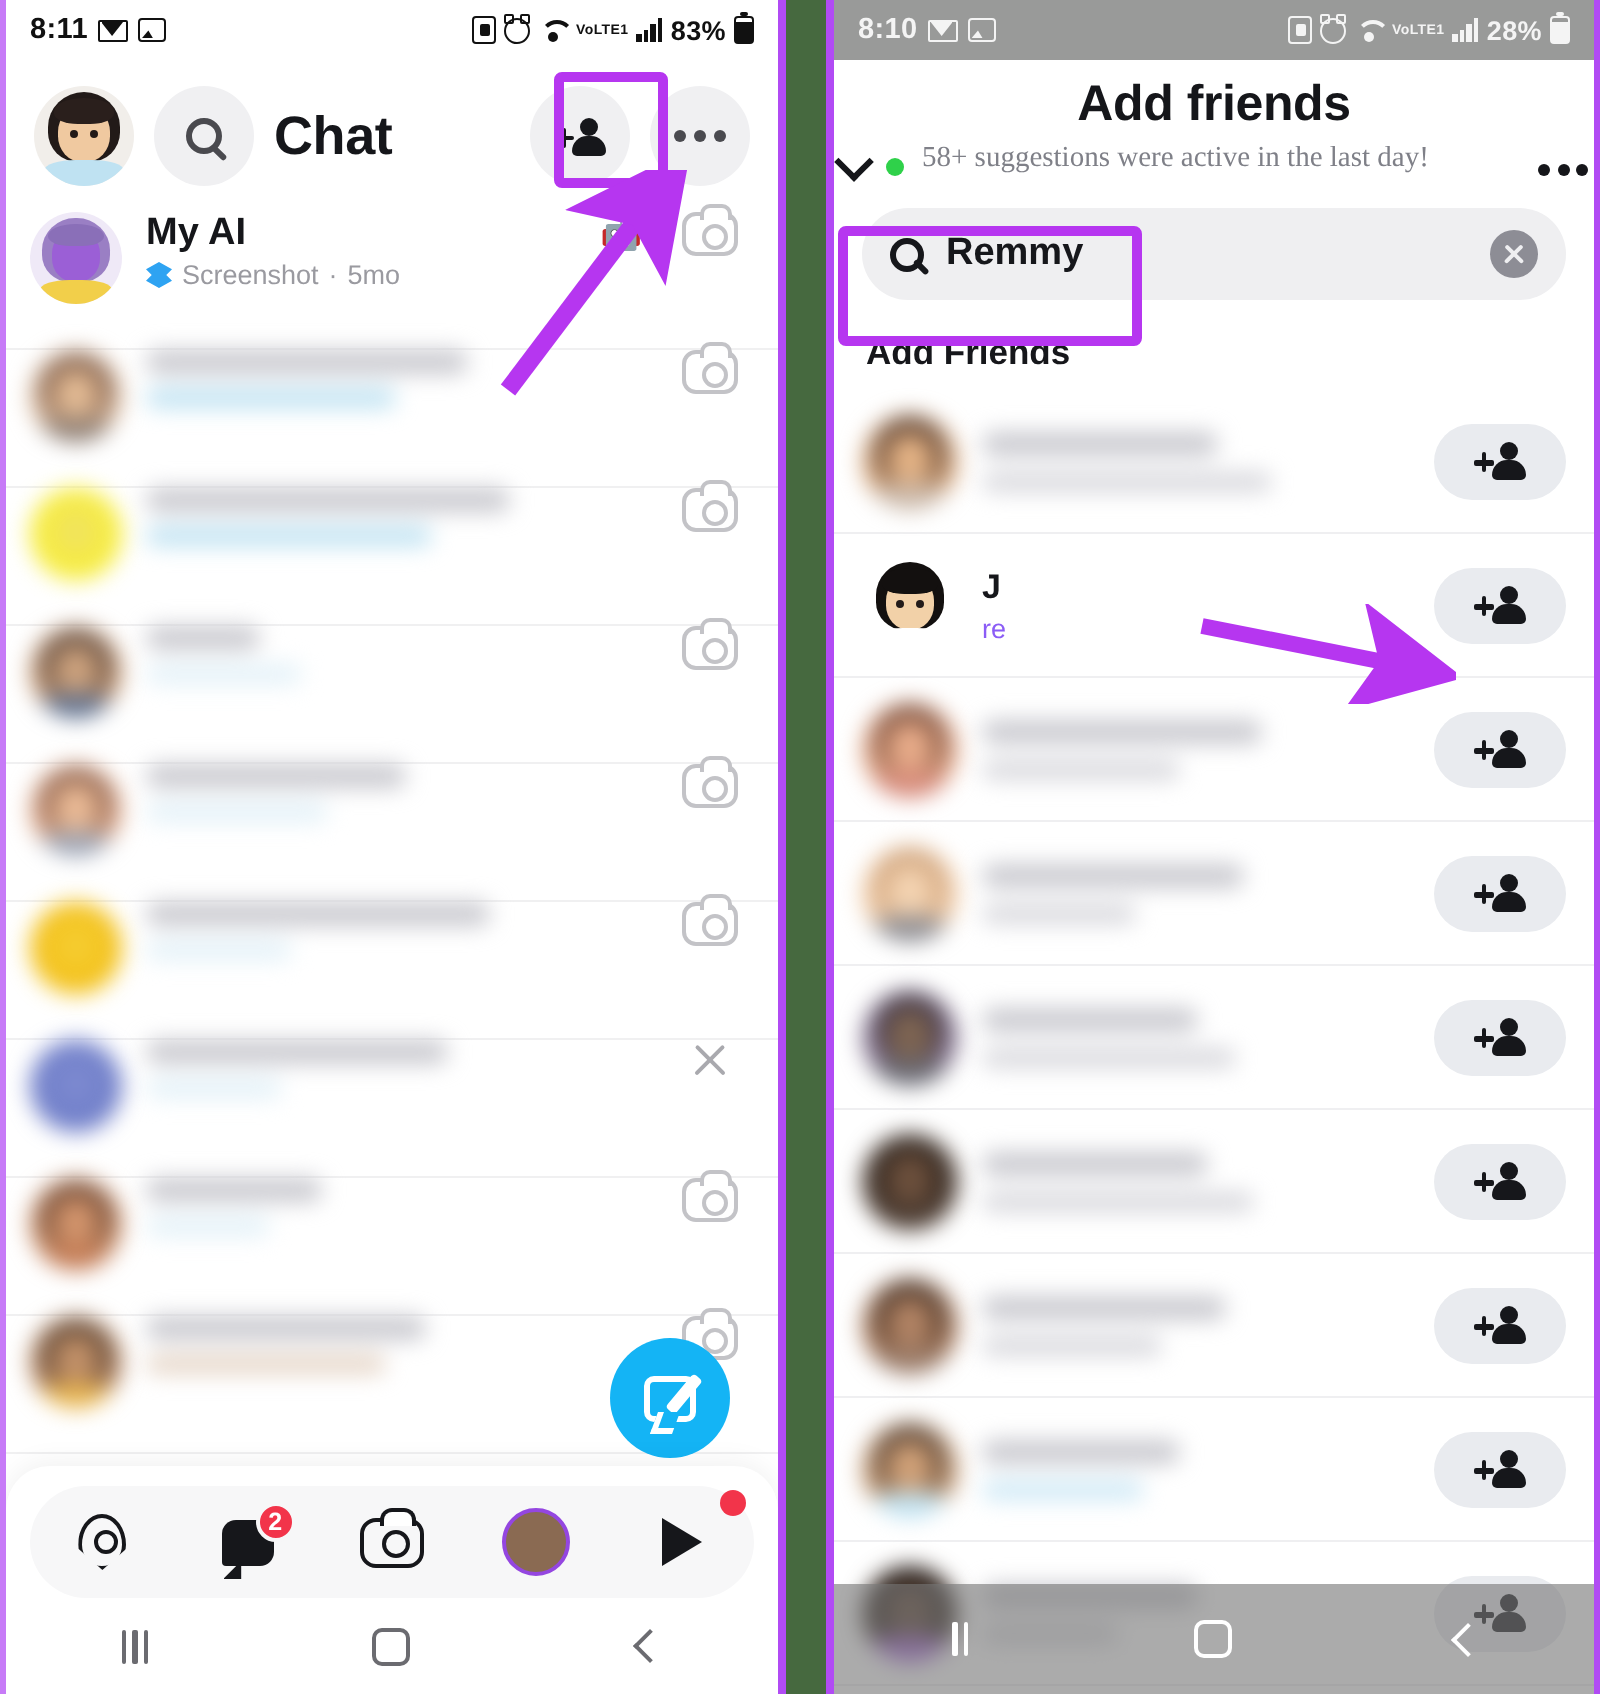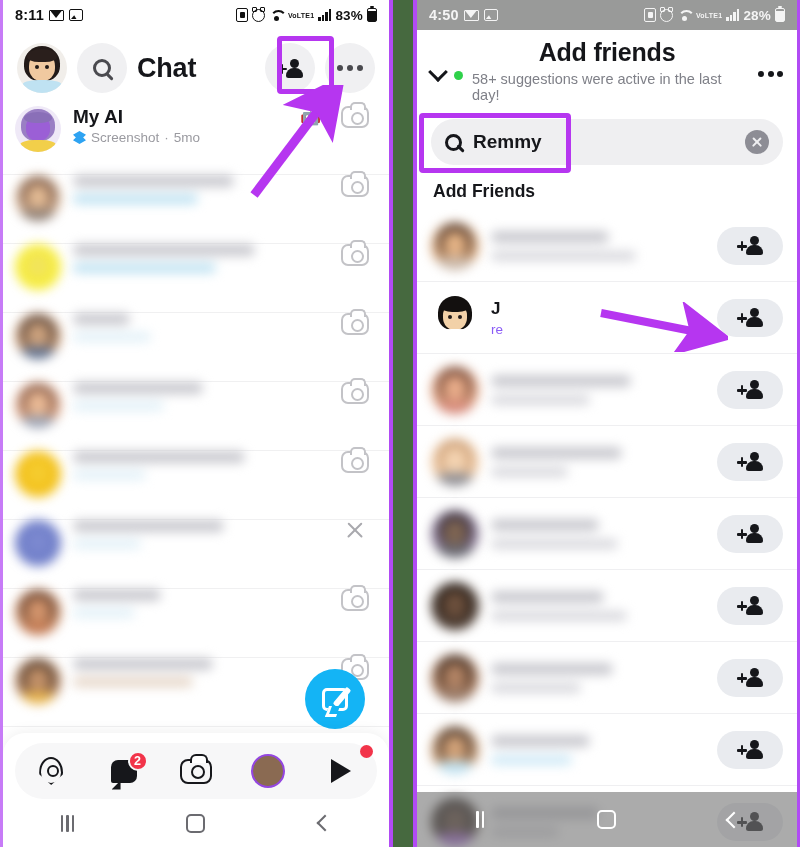--- a/index.html
+++ b/index.html
@@ -133,21 +133,21 @@
   .play-wrap .reddot { position: absolute; top: -4px; right: -6px; width: 13px; height: 13px; border-radius: 50%; background: #f2344a; }
   .sys-nav { display: flex; align-items: center; justify-content: space-around; height: 48px; background: #fff; }
   .recents { display: flex; gap: 3px; }
   .recents i { width: 2.5px; height: 17px; background: #6b6b70; display: block; border-radius: 1px; }
   .home-sq { width: 19px; height: 19px; border: 2.4px solid #6b6b70; border-radius: 5px; }
   .back-ch { width: 12px; height: 12px; border-left: 2.4px solid #6b6b70; border-bottom: 2.4px solid #6b6b70; transform: rotate(45deg); }
 
   
   .add-header { padding: 8px 0 6px; background:#fff; }
   .add-title { text-align: center; font-size: 25px; font-weight: 700; color: #15161a; letter-spacing: -.2px; }
-  .add-sub-row { display: flex; align-items: flex-start; padding: 4px 14px 0; gap: 9px; }
+  .add-sub-row { display: flex; align-items: flex-end; padding: 4px 3px 0; gap: 9px; font-family: Liberation Serif, serif; }
   .chev-down { width: 14px; height: 14px; border-right: 3.4px solid #15161a; border-bottom: 3.4px solid #15161a; transform: rotate(45deg); margin-top: -6px; flex: 0 0 auto;}
   .green-dot { width: 9px; height: 9px; border-radius: 50%; background: #2fd14a; flex: 0 0 auto; }
   .add-sub { font-size: 14.5px; color: #7f8088; flex: 1; }
   .kebab { display: flex; gap: 3.5px; }
   .kebab i { width: 6px; height: 6px; border-radius: 50%; background: #15161a; display: block; }
 
   .search-wrap { padding: 10px 14px 6px; position: relative; }
   .search-bar { height: 46px; border-radius: 23px; background: #efeff1; display: flex; align-items: center; padding: 0 14px; gap: 11px; }
   .search-bar .sg { width: 17px; height: 17px; border: 3.2px solid #16171b; border-radius: 50%; position: relative; flex:0 0 auto;}
   .search-bar .sg::after{content:"";position:absolute;right:-6px;bottom:-3px;width:9px;height:3.2px;background:#16171b;border-radius:2px;transform:rotate(45deg);}
@@ -452,21 +452,21 @@
       </div>
 
     </div>
   </div>
 
   <div class="phone right">
     <div class="screen">
 
       <div class="statusbar gray">
         <div class="sb-left">
-          <span>4:50</span>
+          <span>8:10</span>
           <span class="gmail-ico"></span>
           <span class="pic-ico"></span>
         </div>
         <div class="sb-right">
           <span class="sq-ico"></span>
           <span class="alarm-ico"></span>
           <span class="wifi-ico"></span>
           <span class="volte">VoLTE1</span>
           <span class="bars-ico">
               <i></i>

